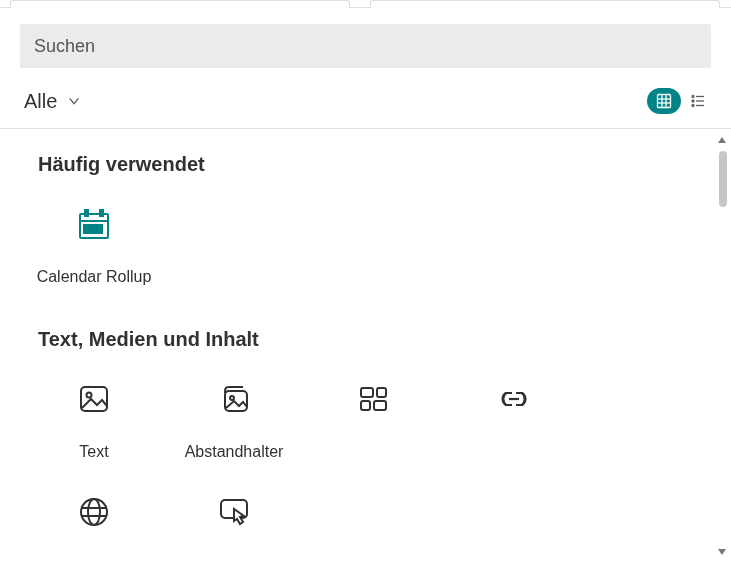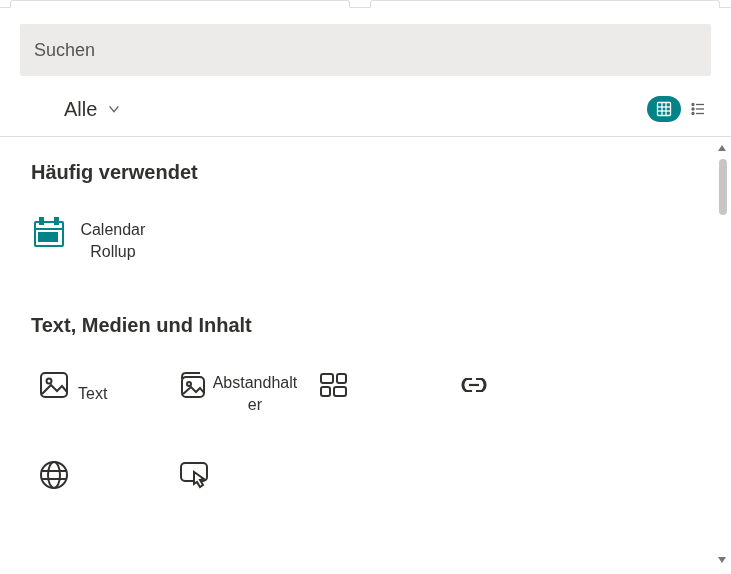--- a/index.html
+++ b/index.html
@@ -28,36 +28,35 @@
     border-top-right-radius: 3px;
     background: #fff;
     height: 8px;
   }
   .top-tabs .tab-stub:last-child { width: 350px; }
   .header {
     padding: 16px 20px 12px 20px;
   }
   .search-box {
     width: 100%;
-    height: 52px;
+    height: 44px;
     background: #edebe9;
     border: none;
     padding: 0 14px;
     font-size: 18px;
     color: #323130;
     outline: none;
     border-radius: 2px;
   }
   .search-box::placeholder { color: #555; }
   .filter-row {
     display: flex;
     align-items: center;
     justify-content: space-between;
     padding: 8px 20px 14px 24px;
-    margin-left: 40px;
   }
   .filter-dropdown {
     display: inline-flex;
     align-items: center;
     gap: 10px;
     font-size: 20px;
     cursor: pointer;
     color: #323130;
   }
   .filter-dropdown svg { width: 14px; height: 14px; }
@@ -93,30 +92,31 @@
     height: calc(574px - 140px);
     overflow: hidden;
   }
   .scroll-content {
     padding: 0 24px 20px 24px;
   }
   .section-title {
     font-size: 20px;
     font-weight: 600;
     color: #323130;
-    margin: 24px 0 16px 7px;
+    margin: 24px 0 16px 14px;
   }
   .webpart-grid {
     display: flex;
     flex-wrap: wrap;
     gap: 0;
   }
   .webpart {
     width: 140px;
     display: flex;
+    flex-direction: column;
     align-items: center;
     padding: 8px 6px 16px 6px;
     cursor: pointer;
     text-align: center;
   }
   .webpart .icon-box {
     width: 48px;
     height: 48px;
     display: flex;
     align-items: center;

